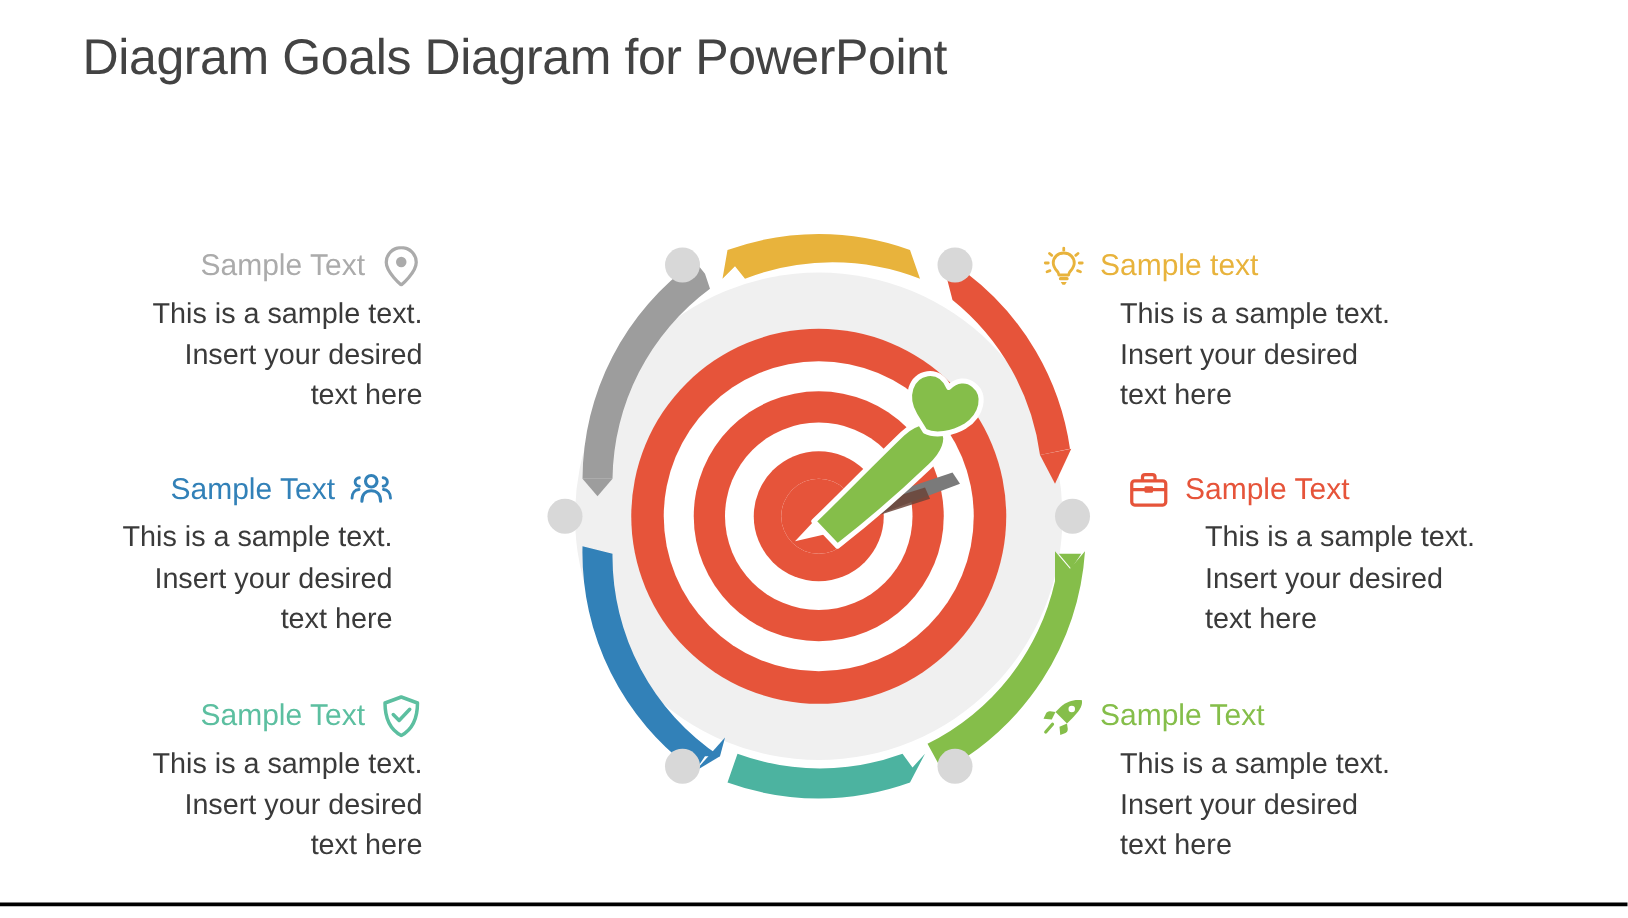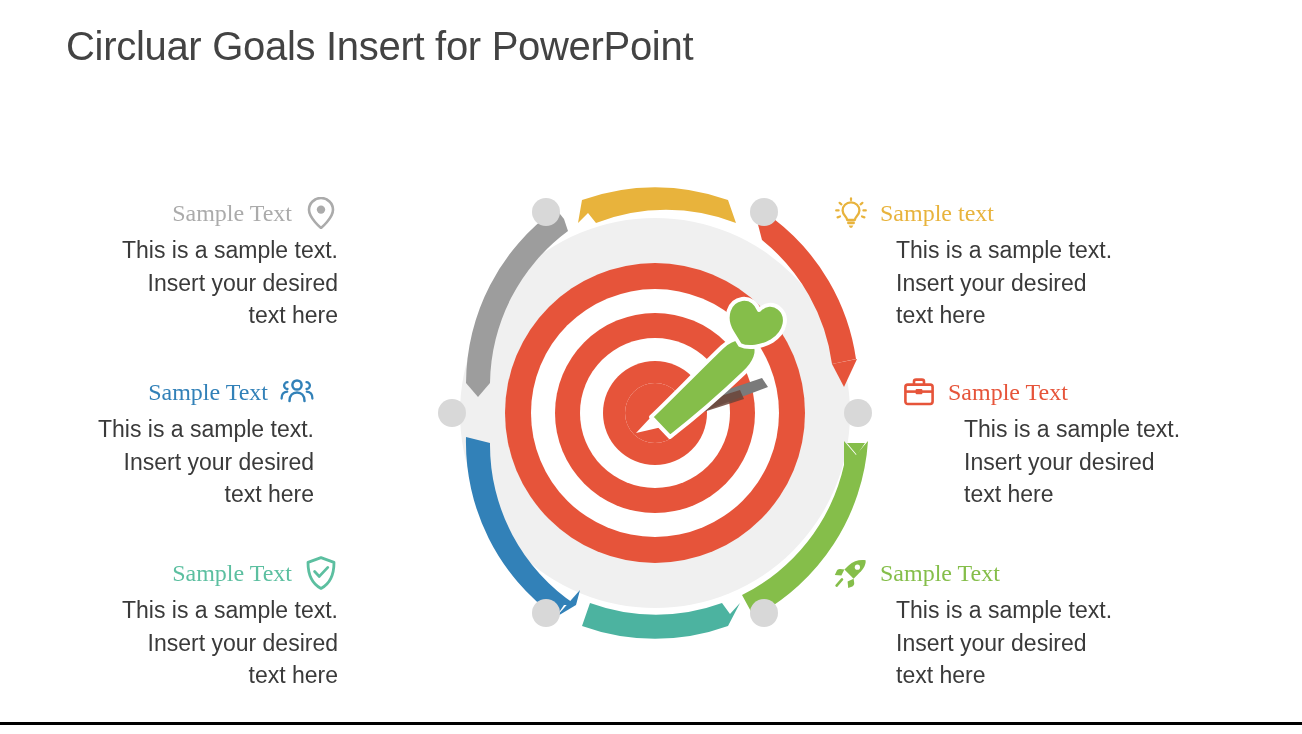--- a/index.html
+++ b/index.html
@@ -46,21 +46,20 @@
   
   .callout {
     position: absolute;
     width: 300px;
   }
   .callout .head {
     display: flex;
     align-items: center;
     height: 34px;
     gap: 12px;
-    font-family: Liberation Serif, serif;
   }
   .callout.left .head {
     justify-content: flex-end;
   }
   .callout.right .head {
     justify-content: flex-start;
   }
   .callout .title {
     font-size: 24px;
     font-weight: 400;
@@ -109,21 +108,21 @@
     width: 490px;
     height: 490px;
   }
   #diagram svg { display: block; }
 </style>
 </head>
 <body>
 
 <div id="slide">
 
-  <div class="slide-title">Circluar Goals Insert for PowerPoint</div>
+  <div class="slide-title">Diagram Goals Diagram for PowerPoint</div>
 
   <div id="diagram">
     <svg width="490" height="490" viewBox="0 0 490 490" xmlns="http://www.w3.org/2000/svg">
 
       <circle cx="245" cy="248" r="195" fill="#F0F0F0"></circle>
 
       <g>
         <circle cx="245" cy="248" r="150" fill="#E6543A"></circle>
         <circle cx="245" cy="248" r="124" fill="#FFFFFF"></circle>
         <circle cx="245" cy="248" r="100" fill="#E6543A"></circle>

